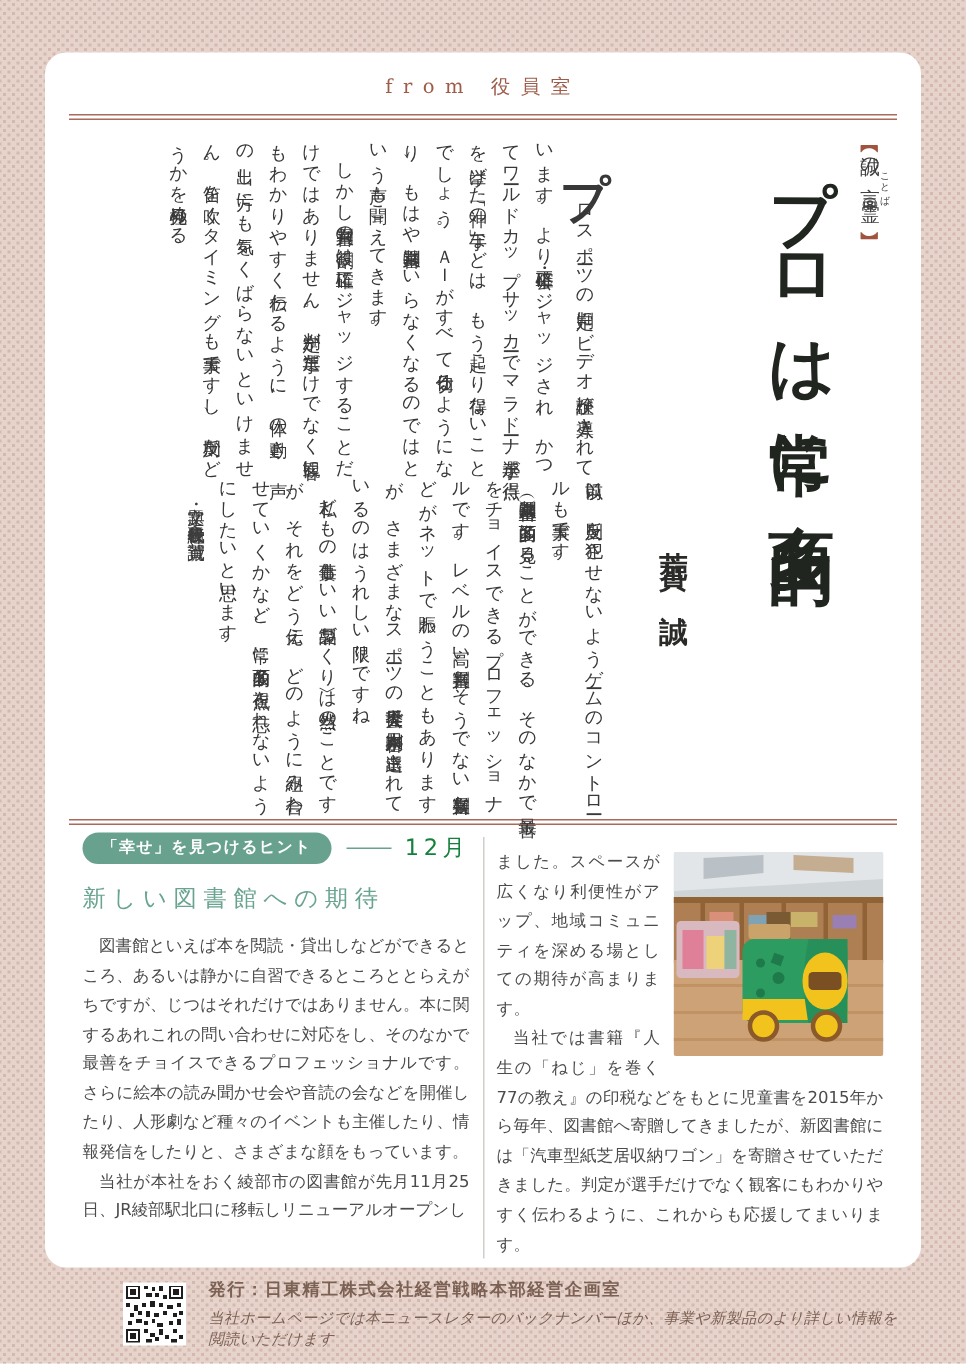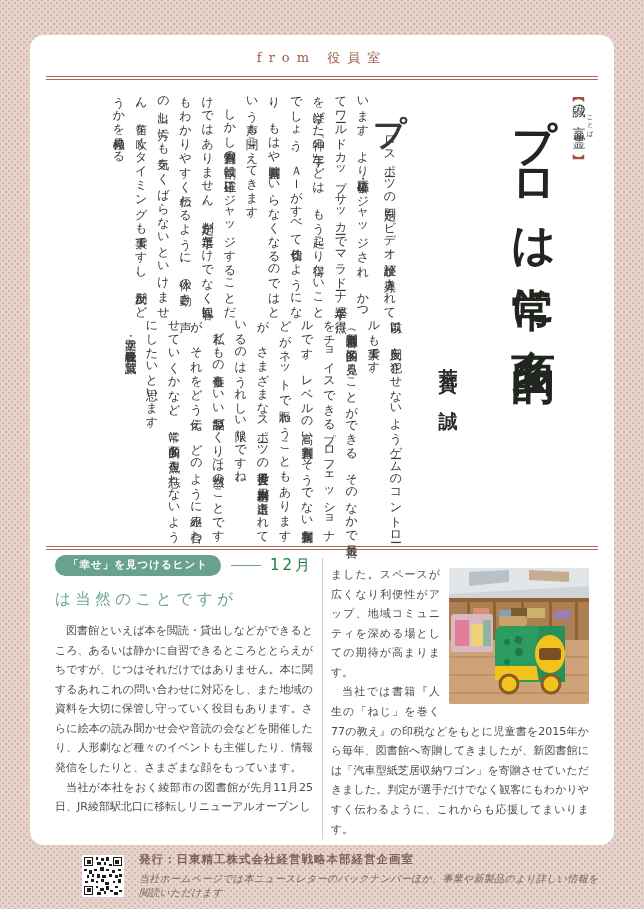--- a/index.html
+++ b/index.html
@@ -131,23 +131,23 @@
   <div class="double-rule rule2"></div>
 
   <div class="hint">
 
     <div class="col">
       <div class="badge-row">
         <span class="badge">「幸せ」を見つけるヒント</span>
         <span class="badge-line"></span>
         <span class="month">12月</span>
       </div>
-      <div class="hint-heading">は当然のことですが</div>
+      <div class="hint-heading">新しい図書館への期待</div>
       <div class="hint-body">
-        <p class="indent">図書館といえば本を閲読・貸出しなどができるところ、あるいは静かに自習できるところととらえがちですが、じつはそれだけではありません。本に関するあれこれの問い合わせに対応をし、また地域の資料を大切に保管し守っていく役目もあります。さらに絵本の読み聞かせ会や音読の会などを開催したり、人形劇など種々のイベントも主催したり、情報発信をしたりと、さまざまな顔をもっています。</p>
+        <p class="indent">図書館といえば本を閲読・貸出しなどができるところ、あるいは静かに自習できるところととらえがちですが、じつはそれだけではありません。本に関するあれこれの問い合わせに対応をし、そのなかで最善をチョイスできるプロフェッショナルです。さらに絵本の読み聞かせ会や音読の会などを開催したり、人形劇など種々のイベントも主催したり、情報発信をしたりと、さまざまな顔をもっています。</p>
         <p class="indent">当社が本社をおく綾部市の図書館が先月11月25日、JR綾部駅北口に移転しリニューアルオープンし</p>
       </div>
     </div>
 
     <div class="col-divider"></div>
 
     <div class="col">
       <div class="hint-body">
         <div class="photo">
           <svg width="140" height="136" viewBox="0 0 140 136" xmlns="http://www.w3.org/2000/svg">

